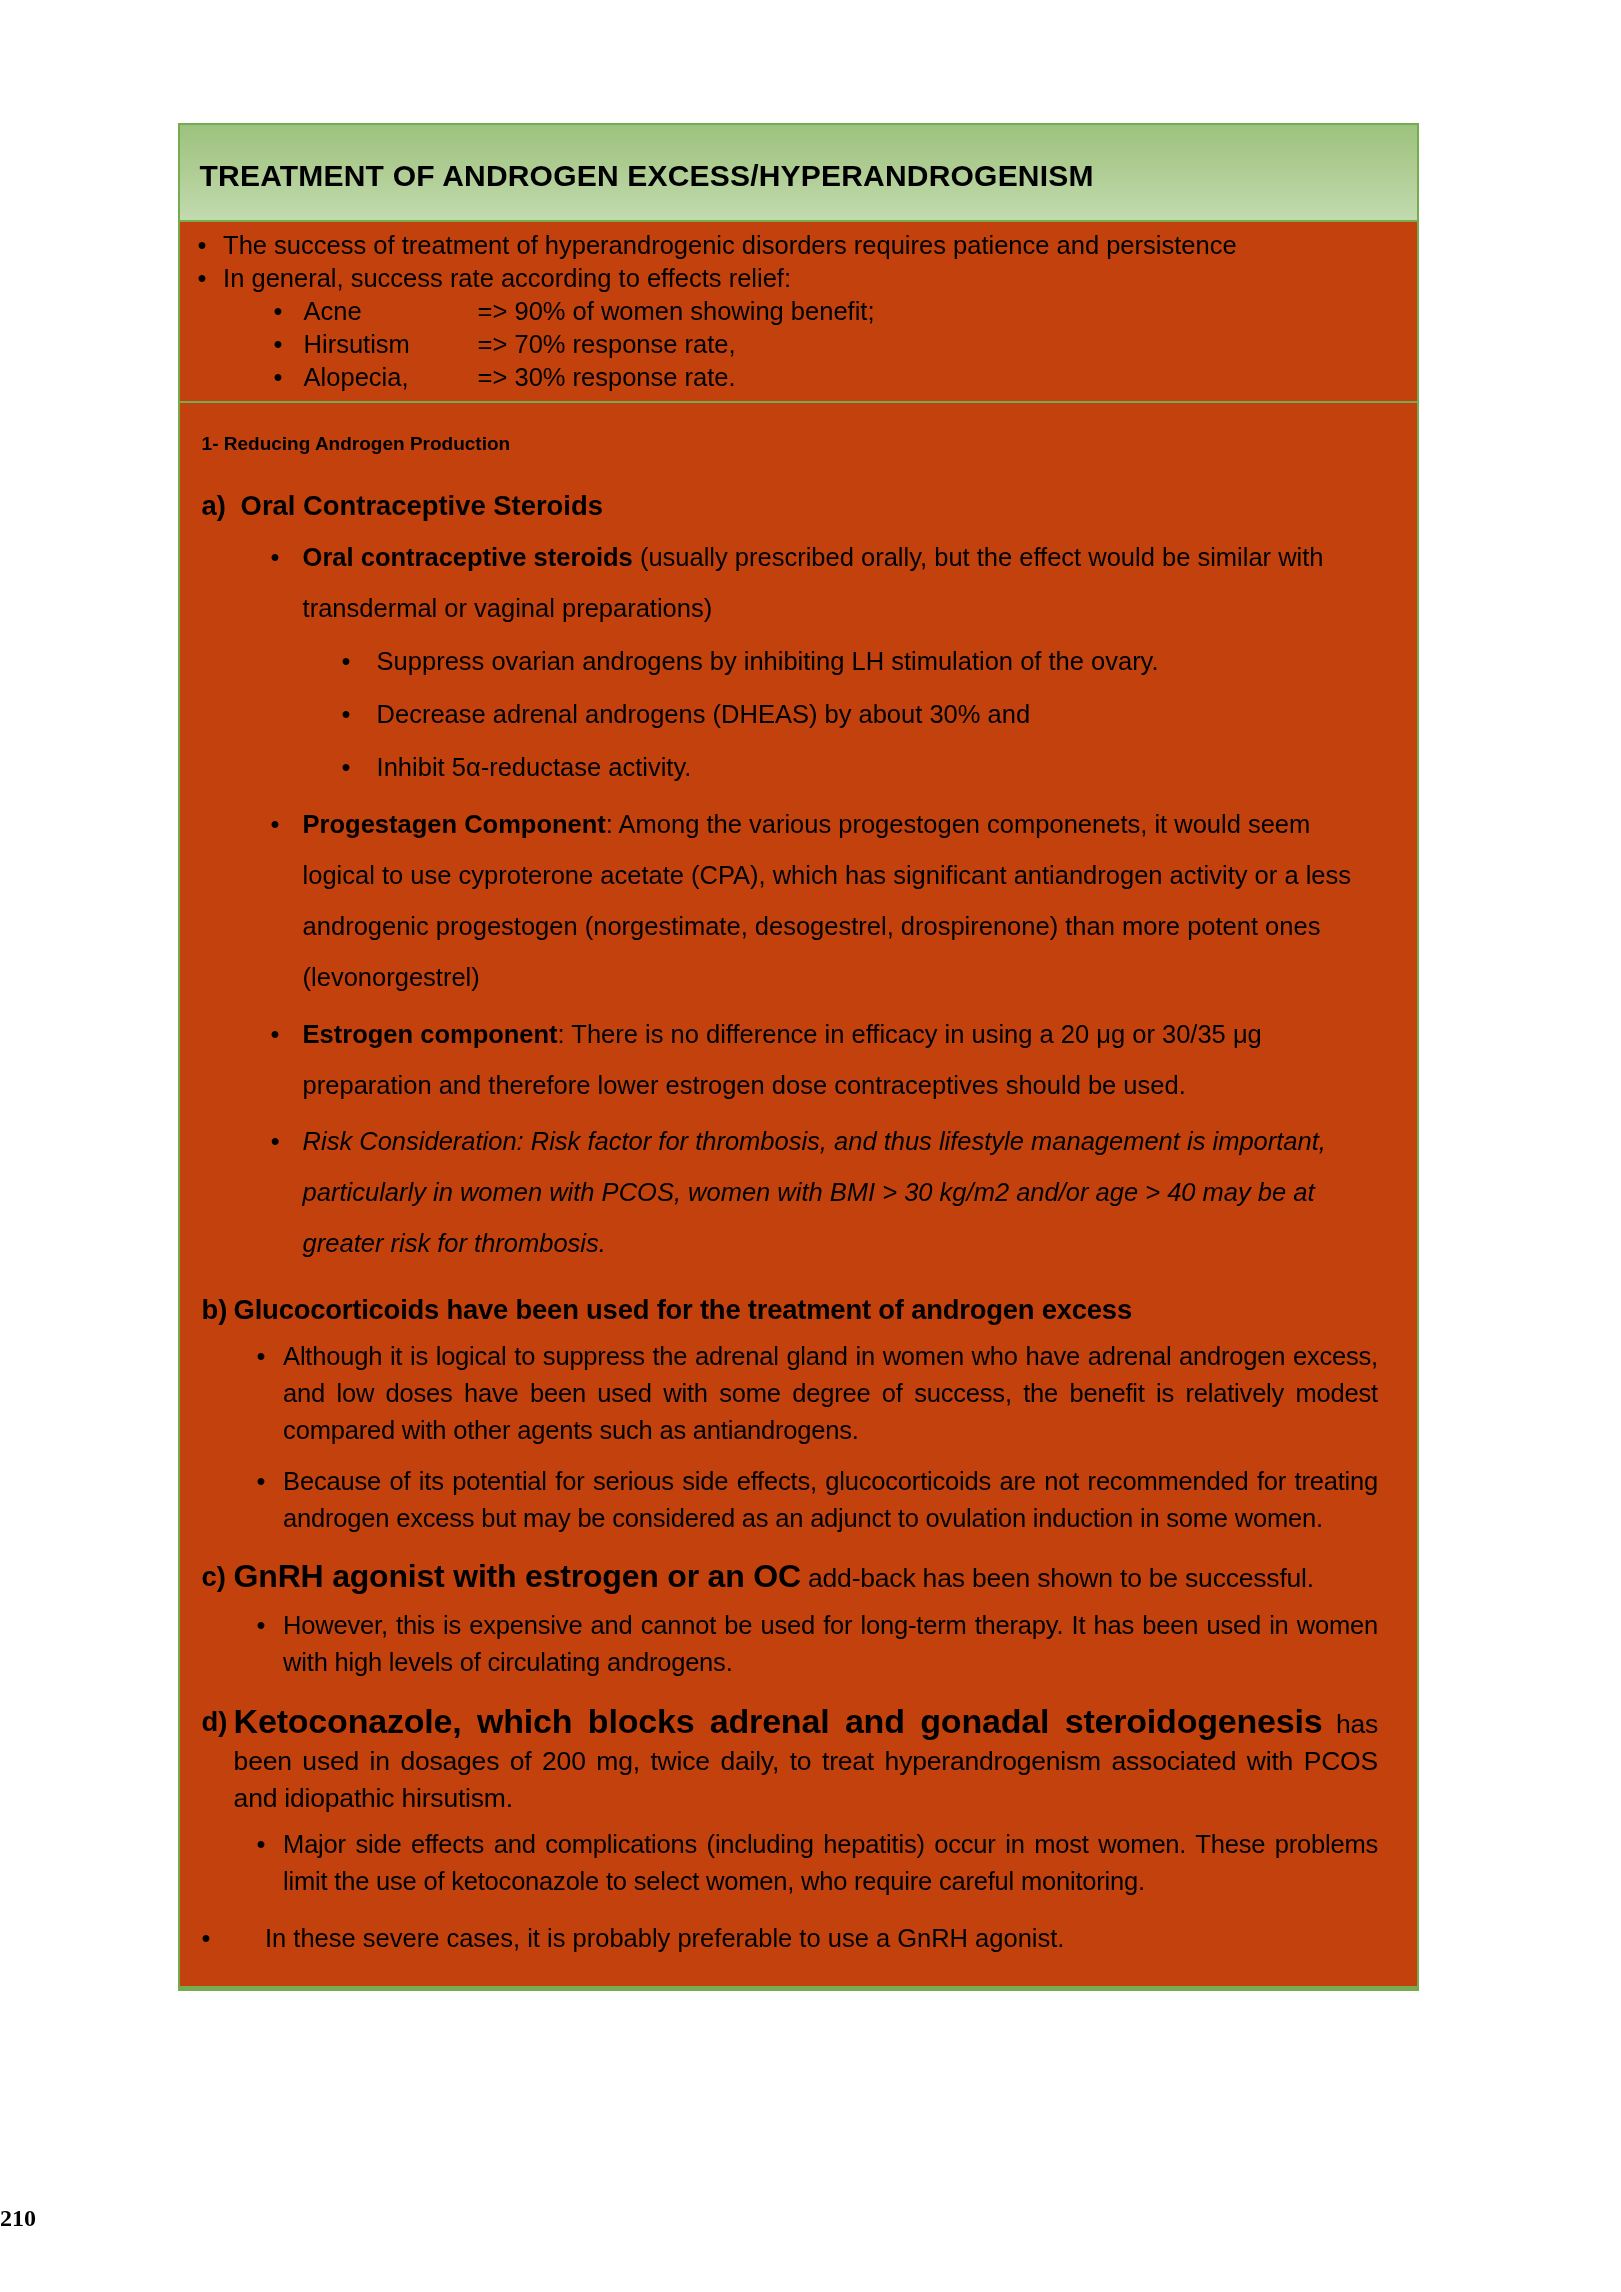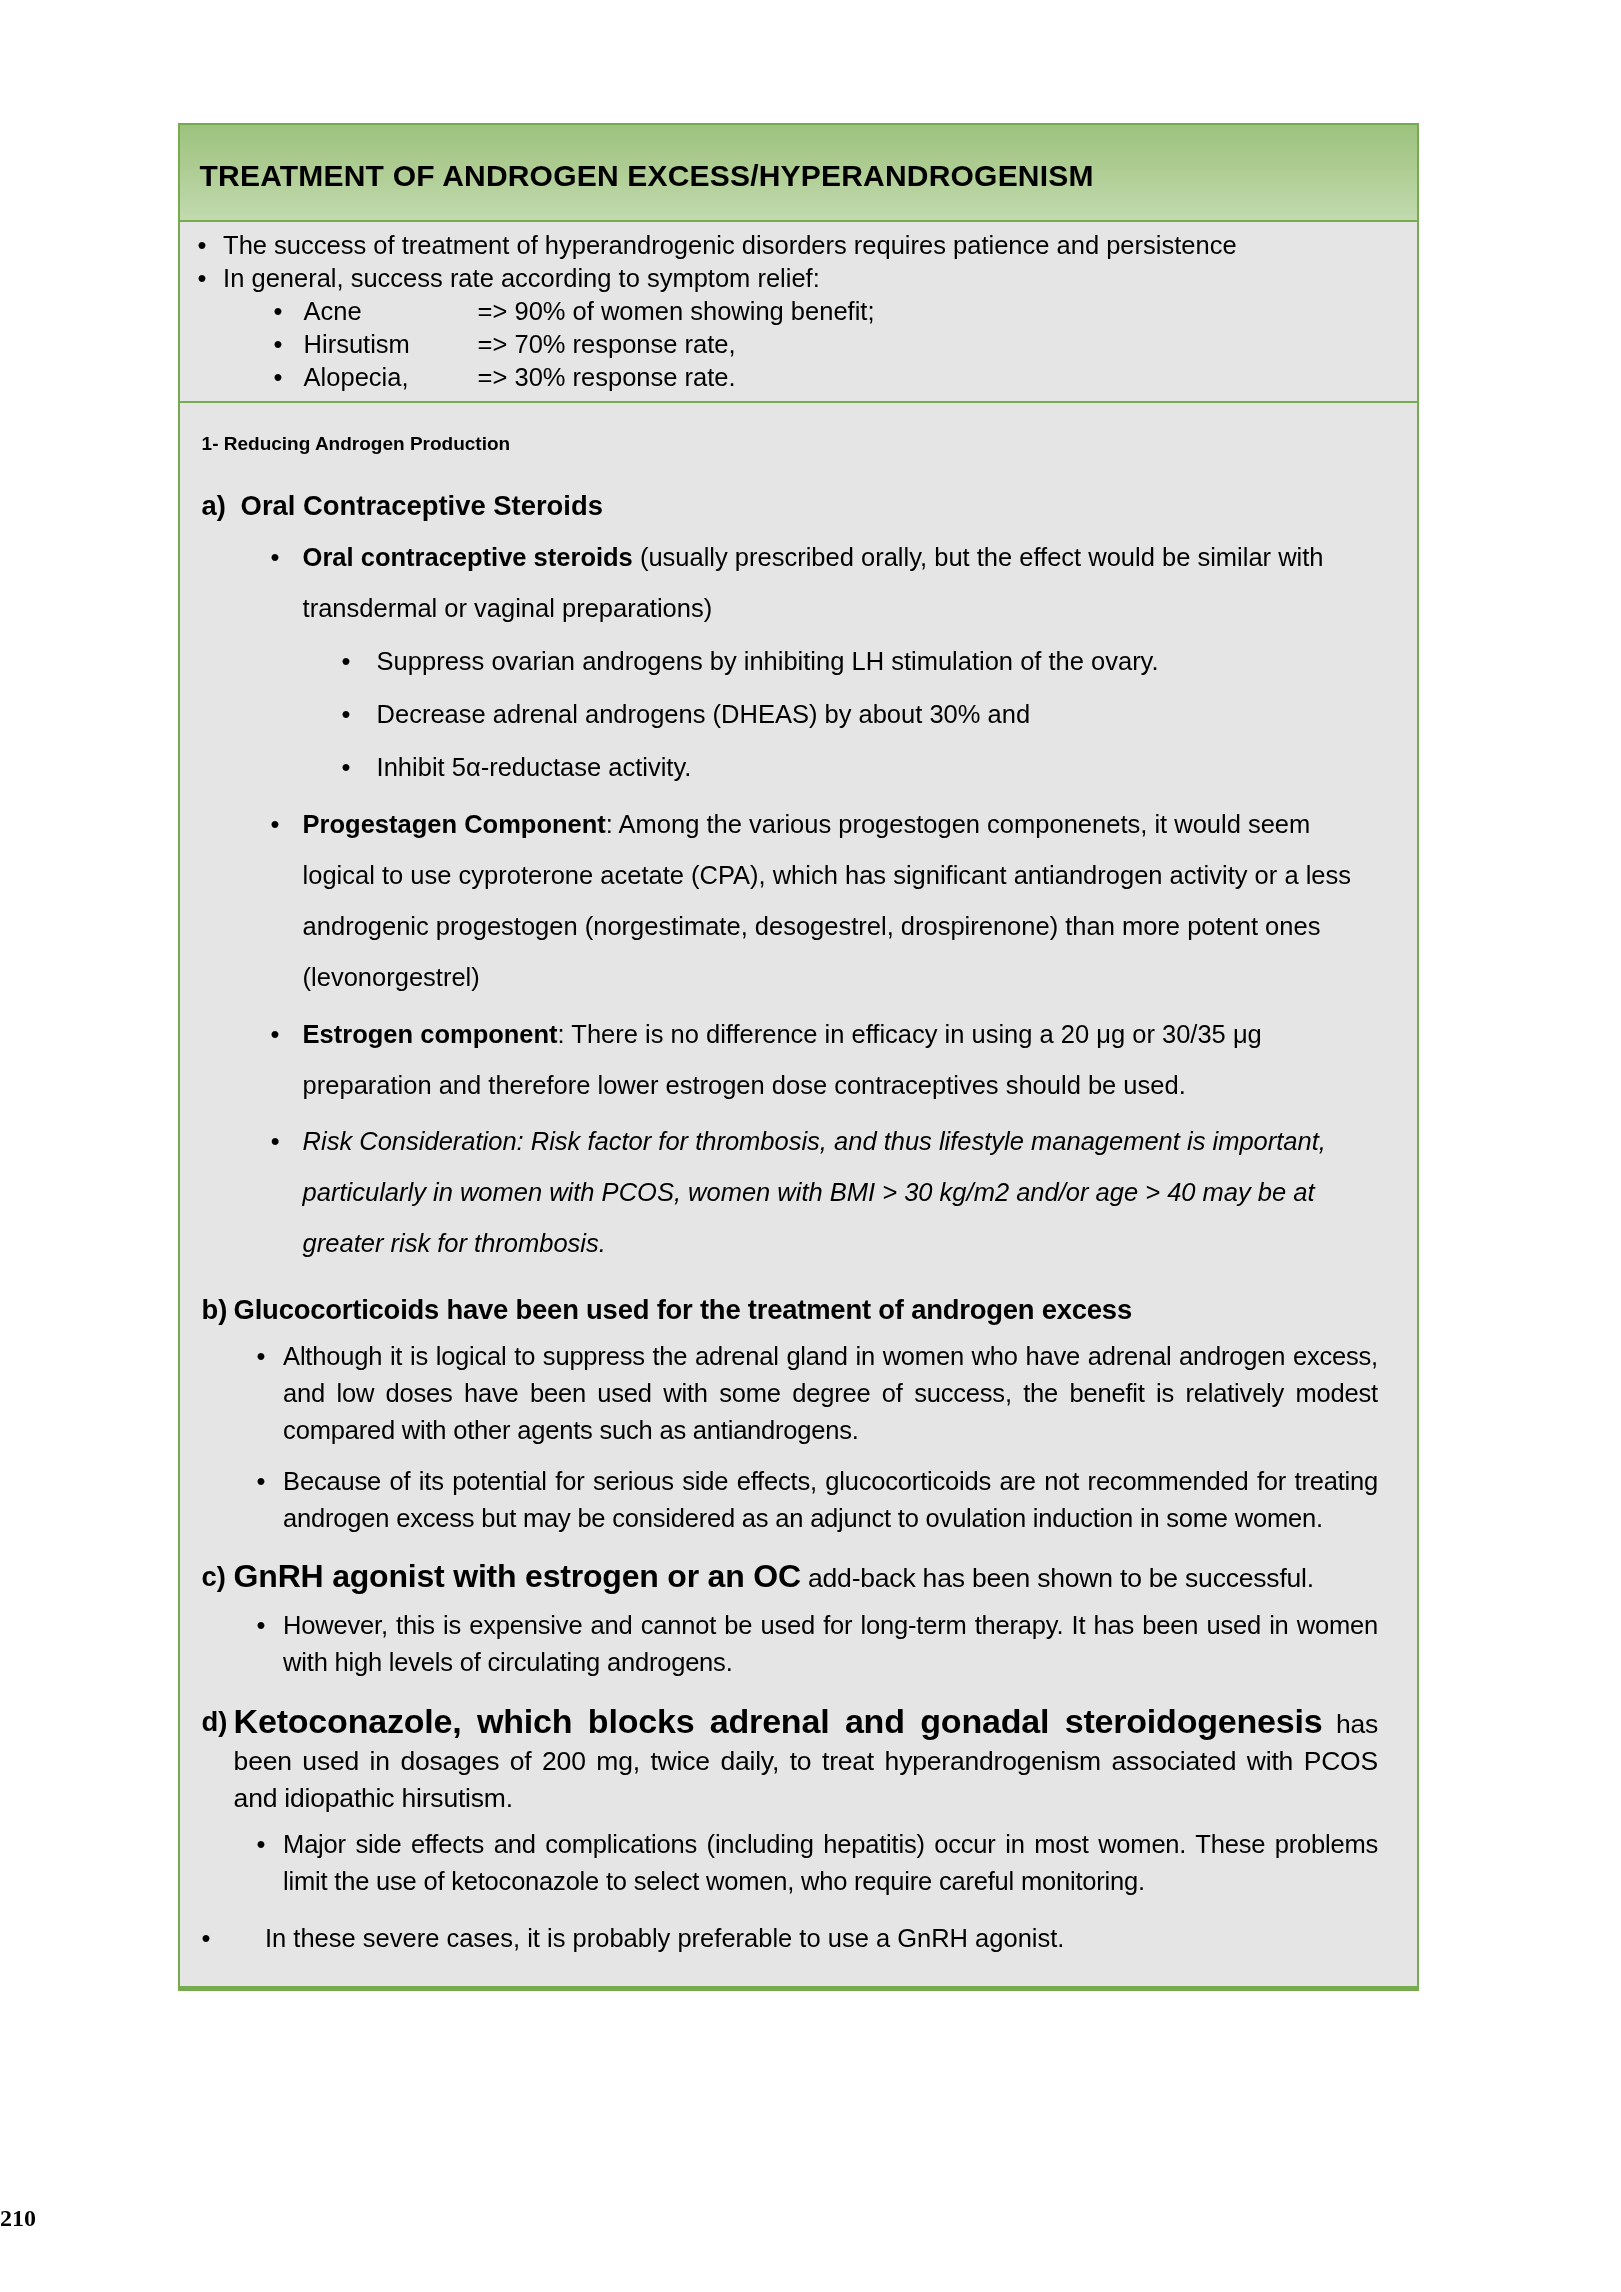--- a/index.html
+++ b/index.html
@@ -8,21 +8,21 @@
     position: relative;
     width: 1621px;
     height: 2293px;
     background: #ffffff;
     font-family: "Liberation Sans", sans-serif;
     color: #000000;
     overflow: hidden;
   }
   .doc { position: absolute; left: 178px; top: 123px; width: 1241px; }
 
-  .box { border: 2.9px solid #76ab50; background: #e5e5e5; }
+  .box { border: 2.9px solid #76ab50; background: #c2410c; }
 
   .header-box {
     height: 100px;
     background: linear-gradient(180deg, #9cc37e 0%, #aecc92 45%, #c2dbb0 100%);
     display: flex;
     align-items: center;
     padding: 5.9px 19.6px 0 19.6px;
   }
   .header-title { font-weight: bold; font-size: 30px; letter-spacing: 0.2px; }
 
@@ -100,21 +100,21 @@
       <div class="header-title">TREATMENT OF ANDROGEN EXCESS/HYPERANDROGENISM</div>
     </div>
 
     <div class="box intro-box">
       <div class="row i-row">
         <span class="dot"></span>
         <div class="para">The success of treatment of hyperandrogenic disorders requires patience and persistence</div>
       </div>
       <div class="row i-row">
         <span class="dot"></span>
-        <div class="para">In general, success rate according to symptom relief:</div>
+        <div class="para">In general, success rate according to effects relief:</div>
       </div>
       <div class="row i-row i-sub">
         <span class="dot"></span>
         <div class="para">
           <span class="i-label">Acne</span><span>=&gt; 90% of women showing benefit;</span>
         </div>
       </div>
       <div class="row i-row i-sub">
         <span class="dot"></span>
         <div class="para">

